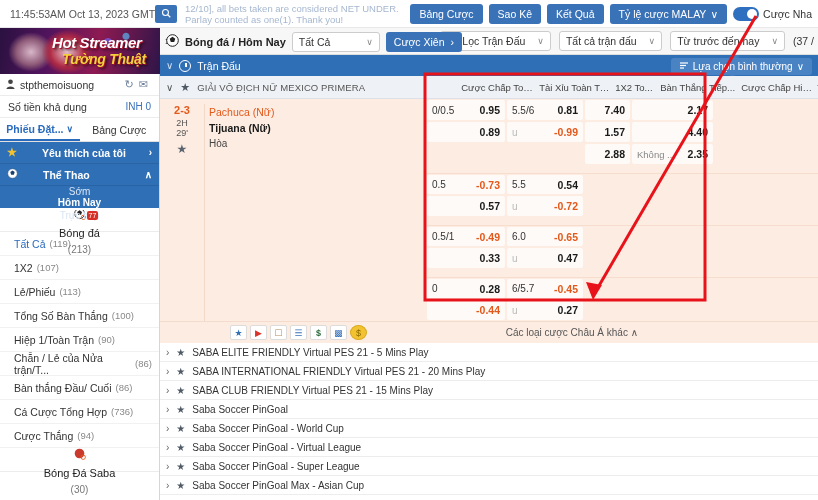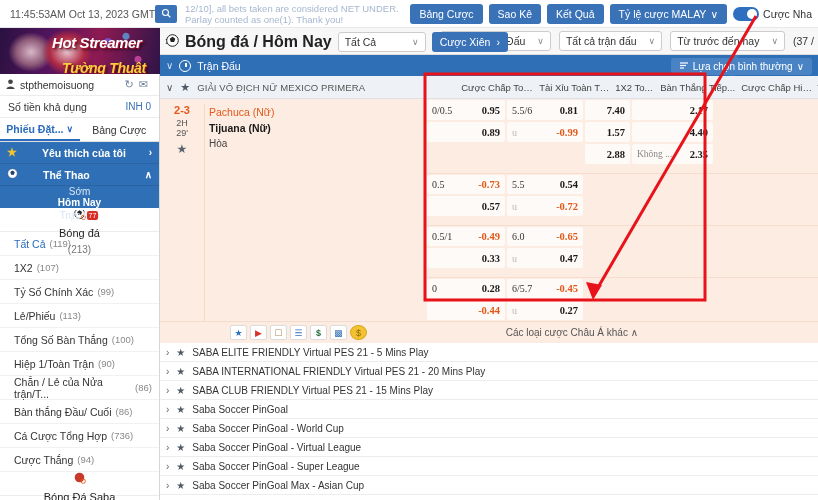--- a/index.html
+++ b/index.html
@@ -93,21 +93,21 @@
       radial-gradient(circle at 70% 70%, rgba(230,80,180,.7) 0 3px, transparent 4px),
       radial-gradient(circle at 50% 15%, rgba(90,180,240,.7) 0 3px, transparent 4px);
   }
   .banner .bt1 {
     position: absolute; left: 52px; top: 6px; font-size: 15px;
     font-weight: bold; font-style: italic; color: #ffffff;
     text-shadow: 1px 1px 0 #b01030, 2px 2px 3px rgba(0,0,0,.7);
     letter-spacing: -.4px;
   }
   .banner .bt2 {
-    position: absolute; left: 62px; top: 32px; font-size: 14px;
+    position: absolute; left: 62px; top: 23px; font-size: 14px;
     font-weight: bold; font-style: italic; color: #f4d03f;
     text-shadow: 1px 1px 0 #a01028, 2px 2px 3px rgba(0,0,0,.7);
     letter-spacing: -.3px;
   }
 
   
   .sidebar {
     position: absolute; left: 0; top: 74px; width: 160px; bottom: 0;
     background: #fff; border-right: 1px solid #d6d6d6; overflow: hidden;
   }
@@ -223,21 +223,21 @@
   .mteams .t3 { color: #444; font-size: 10px; line-height: 16px; }
 
   .oddsarea { flex: 1; }
   .oddsrow { display: flex; height: 22px; align-items: stretch; }
   .oddsrow.sep { border-top: 1px solid #f6ddcd; }
   .cell {
     display: flex; align-items: center; justify-content: space-between;
     padding: 0 5px; font-size: 10.5px; margin: 1px 2px 1px 0;
     border-radius: 2px;
   }
-  .cell.fill { background: #fefaf7; font-family: Liberation Serif, serif; }
+  .cell.fill { background: #fefaf7; }
   .cell .hc { color: #333; font-size: 10px; }
   .cell .hc.mut { color: #bbb; }
   .cell .od { font-weight: bold; color: #1a1a1a; }
   .cell .od.neg { color: #e2591b; }
   .cell .lbl { color: #888; font-size: 9.5px; }
   .cellblank { margin: 1px 2px 1px 0; }
 
   
   .toolrow {
     height: 22px; display: flex; align-items: center; background: #fdece2;
@@ -406,24 +406,20 @@
 
     <div class="mk-row sel-mk">
         <span>Tất Cả</span>
         <span class="cnt">(119)</span>
       </div>
     <div class="mk-row">
         <span>1X2</span>
         <span class="cnt">(107)</span>
       </div>
     <div class="mk-row">
-        <span>Tỷ Số Chính Xác</span>
-        <span class="cnt">(99)</span>
-      </div>
-    <div class="mk-row">
         <span>Lẻ/Phiếu</span>
         <span class="cnt">(113)</span>
       </div>
     <div class="mk-row">
         <span>Tổng Số Bàn Thắng</span>
         <span class="cnt">(100)</span>
       </div>
     <div class="mk-row">
         <span>Hiệp 1/Toàn Trận</span>
         <span class="cnt">(90)</span>
@@ -456,21 +452,21 @@
     </div>
   </div>
 
   <div style="position:absolute;left:166px;top:28px;height:27px;display:flex;align-items:center;gap:6px;">
     <span>
       <svg width="13" height="13" viewBox="0 0 13 13">
           <circle cx="6.5" cy="6.5" r="5.8" fill="#fff" stroke="#222" stroke-width="1"></circle>
           <polygon points="6.5,2.8 9.3,4.8 8.2,8 4.8,8 3.7,4.8" fill="#222"></polygon>
         </svg>
     </span>
-    <span style="font-weight:bold;font-size:16px;color:#222;">Bóng đá / Hôm Nay</span>
+    <span style="font-weight:bold;font-size:11px;color:#222;">Bóng đá / Hôm Nay</span>
     <span class="sel" style="width:88px;justify-content:space-between;">
       <span>Tất Cả</span>
       <span class="cv">∨</span>
     </span>
     <span style="background:#3a72b8;color:#fff;border-radius:3px;padding:4px 8px;font-size:10.5px;display:flex;gap:6px;align-items:center;">
       <span>Cược Xiên</span>
       <span>›</span>
     </span>
   </div>
 

